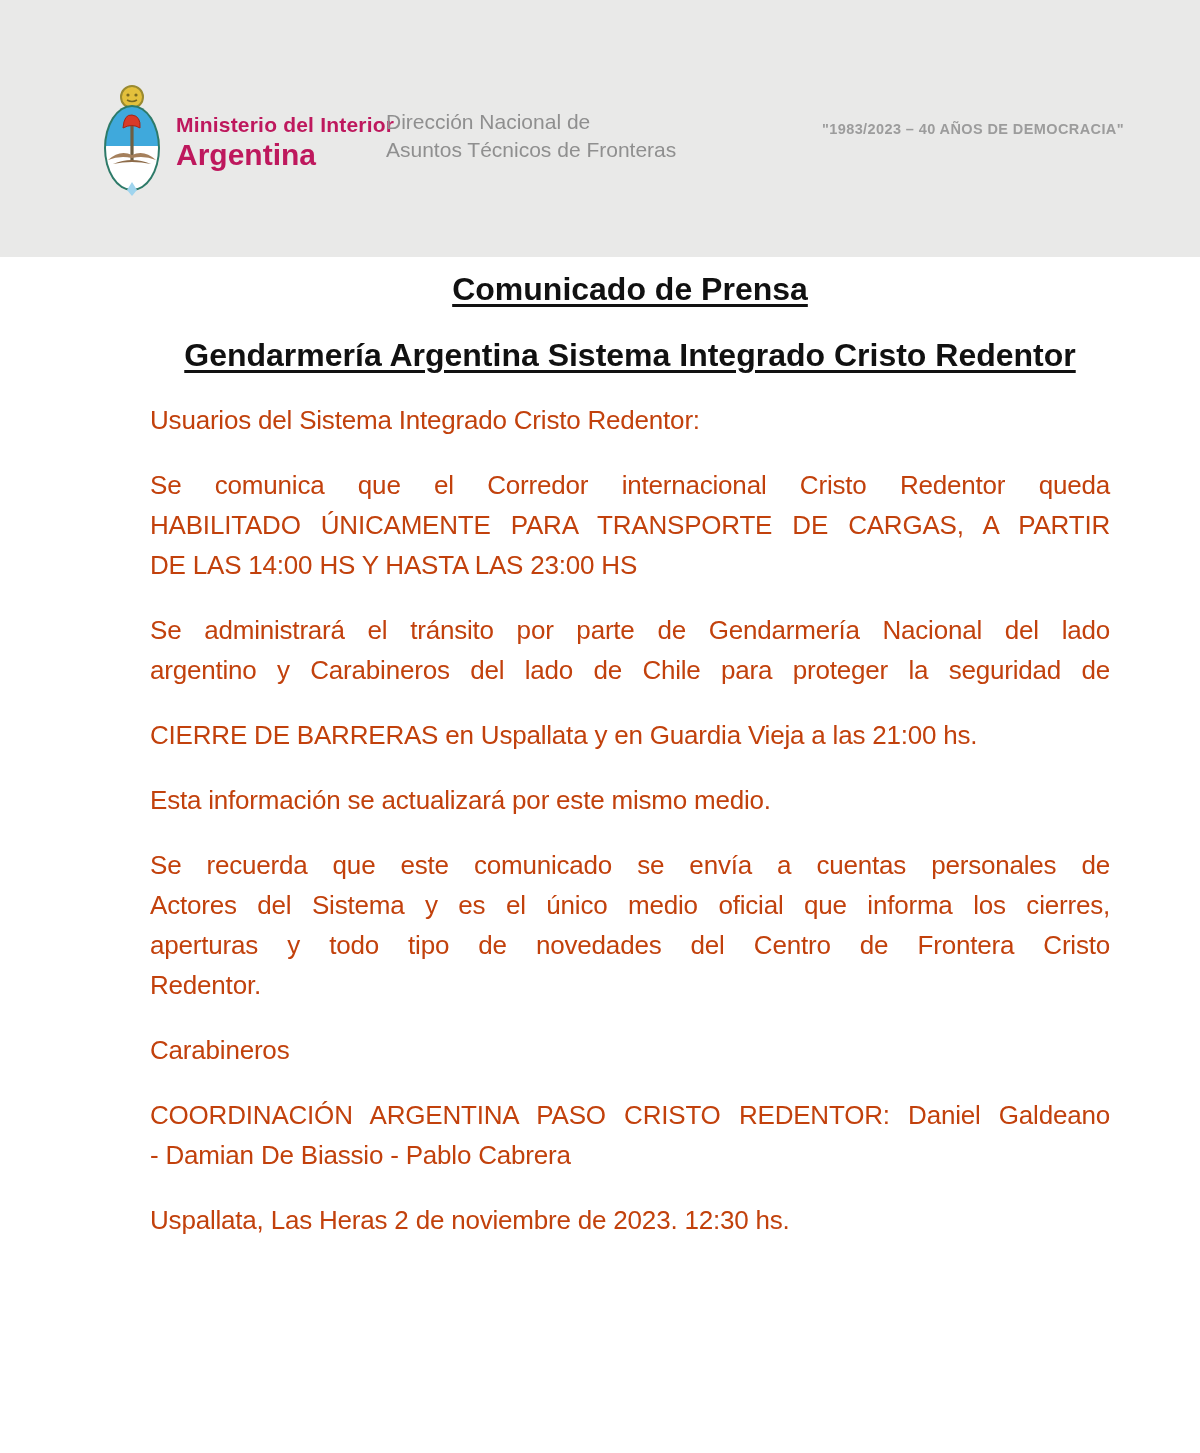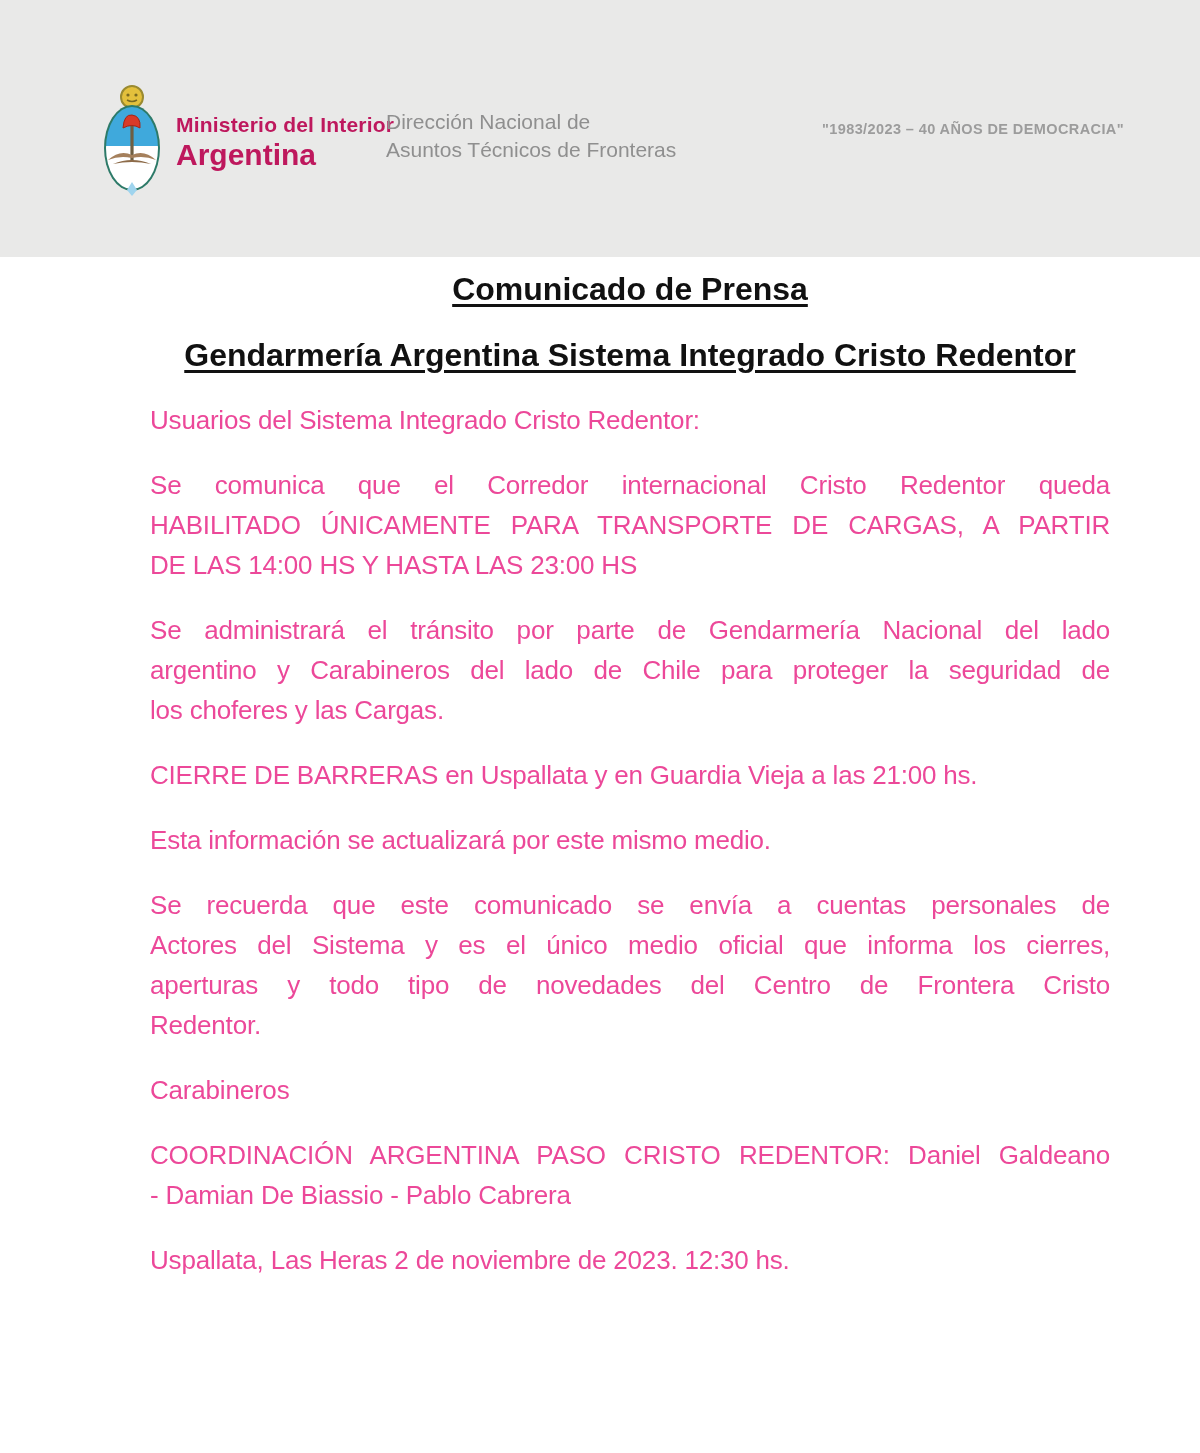--- a/index.html
+++ b/index.html
@@ -87,21 +87,21 @@
     text-decoration: underline;
     text-underline-offset: 4px;
     color: #111111;
   }
   .subtitle { margin-top: 26px; }
   .para {
     margin: 25px 0 0 0;
     font-size: 26px;
     line-height: 40px;
     letter-spacing: -0.2px;
-    color: #ec4899;
+    color: #c2410c;
   }
   
   .jl {
     display: block;
     text-align: justify;
     text-align-last: justify;
   }
   
   .ll {
     display: block;
@@ -170,21 +170,20 @@
 
     <p class="para">
       <span class="jl">Se comunica que el Corredor internacional Cristo Redentor queda</span>
       <span class="jl">HABILITADO ÚNICAMENTE PARA TRANSPORTE DE CARGAS, A PARTIR</span>
       <span class="ll">DE LAS 14:00 HS Y HASTA LAS 23:00 HS</span>
     </p>
 
     <p class="para">
       <span class="jl">Se administrará el tránsito por parte de Gendarmería Nacional del lado</span>
       <span class="jl">argentino y Carabineros del lado de Chile para proteger la seguridad de</span>
-      <span class="ll">los choferes y las Cargas.</span>
     </p>
 
     <p class="para">
       <span class="ll">CIERRE DE BARRERAS en Uspallata y en Guardia Vieja a las 21:00 hs.</span>
     </p>
 
     <p class="para">
       <span class="ll">Esta información se actualizará por este mismo medio.</span>
     </p>
 

